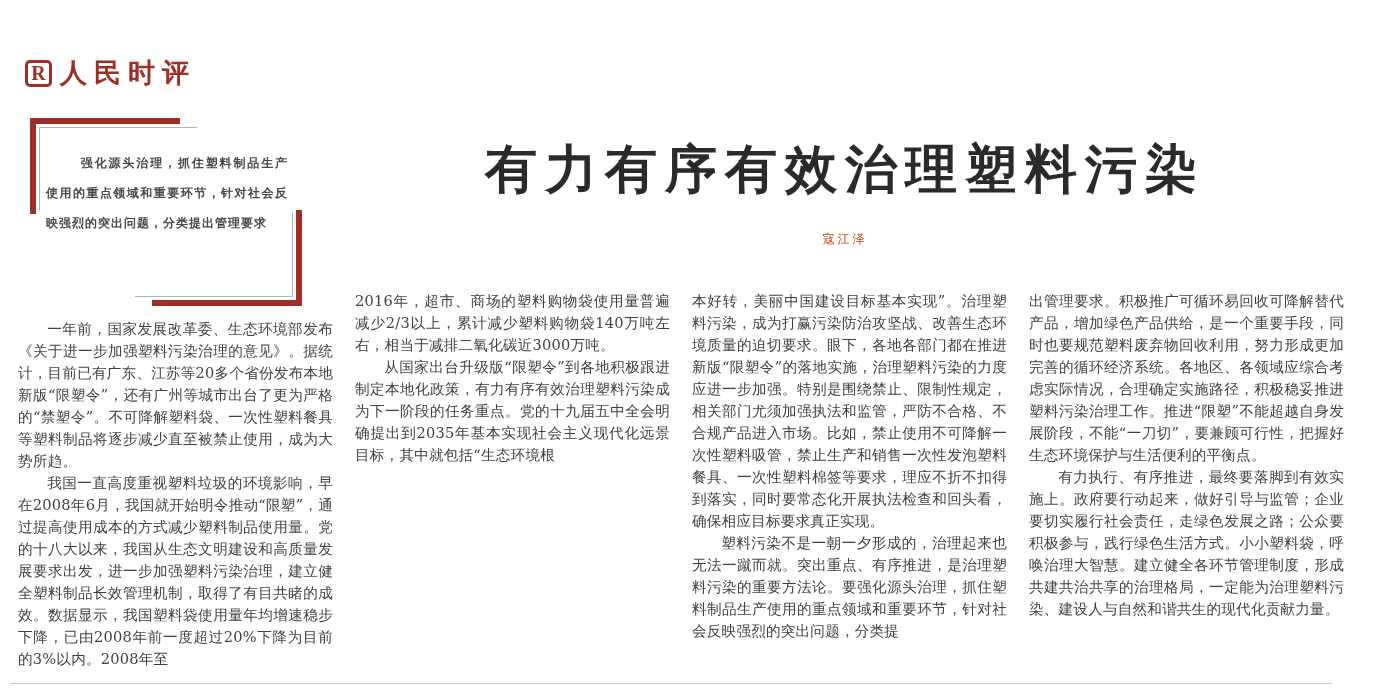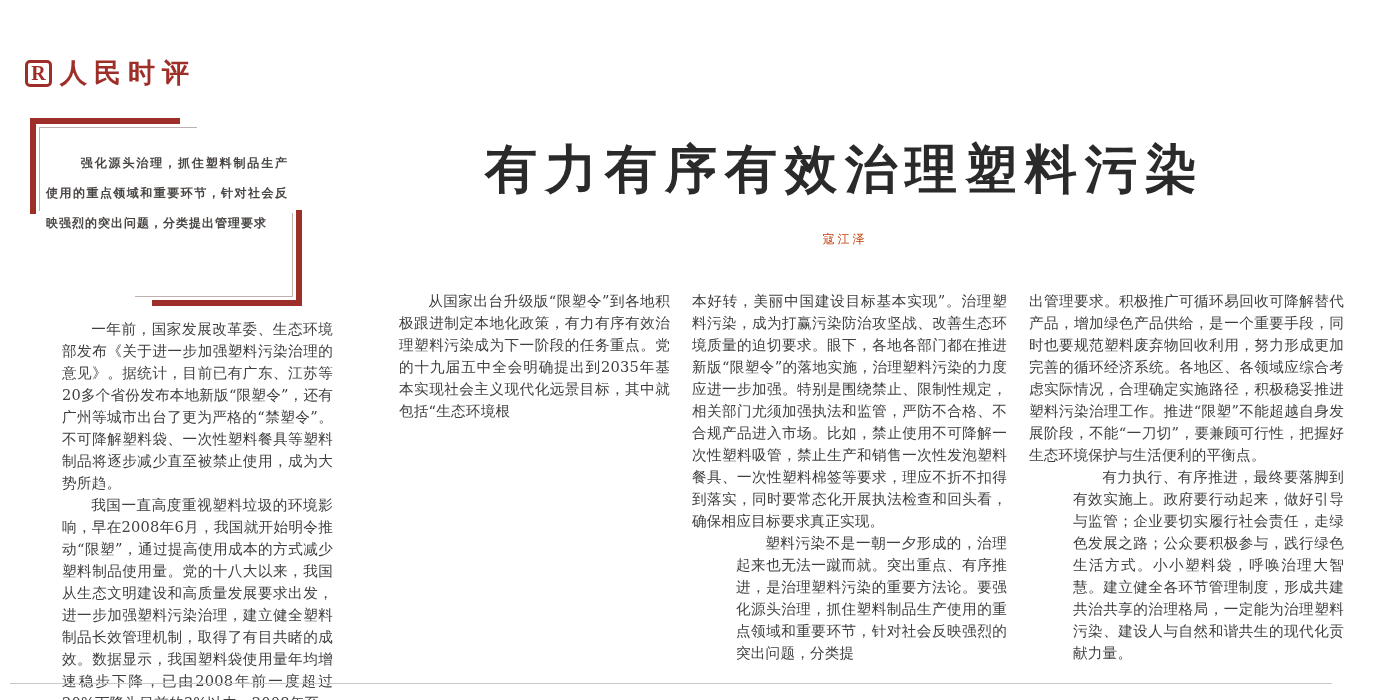--- a/index.html
+++ b/index.html
@@ -110,21 +110,21 @@
   .col{
     width:315px;
     flex:0 0 315px;
     color:var(--body-gray);
     font-size:14.6px;
     line-height:22px;
     text-align:justify;
     letter-spacing:0.2px;
   }
   .col-1{padding-top:28px;}
-  .col p.indent{text-indent:2em;margin-left:44px;}
+  .col p.indent{text-indent:2em;}
   .col p.cont{text-indent:0;}
 
   
   .bottom-rule{
     position:absolute;left:10px;top:683px;
     width:1322px;height:0;
     border-top:1px solid var(--rule-gray);
   }
 </style>
 </head>
@@ -153,20 +153,21 @@
   <div class="byline">寇江泽</div>
 
   <div class="columns">
 
     <div class="col col-1">
       <p class="indent">一年前，国家发展改革委、生态环境部发布《关于进一步加强塑料污染治理的意见》。据统计，目前已有广东、江苏等20多个省份发布本地新版“限塑令”，还有广州等城市出台了更为严格的“禁塑令”。不可降解塑料袋、一次性塑料餐具等塑料制品将逐步减少直至被禁止使用，成为大势所趋。</p>
       <p class="indent">我国一直高度重视塑料垃圾的环境影响，早在2008年6月，我国就开始明令推动“限塑”，通过提高使用成本的方式减少塑料制品使用量。党的十八大以来，我国从生态文明建设和高质量发展要求出发，进一步加强塑料污染治理，建立健全塑料制品长效管理机制，取得了有目共睹的成效。数据显示，我国塑料袋使用量年均增速稳步下降，已由2008年前一度超过20%下降为目前的3%以内。2008年至</p>
     </div>
 
     <div class="col col-2">
+      <p class="cont">2016年，超市、商场的塑料购物袋使用量普遍减少2/3以上，累计减少塑料购物袋140万吨左右，相当于减排二氧化碳近3000万吨。</p>
       <p class="indent">从国家出台升级版“限塑令”到各地积极跟进制定本地化政策，有力有序有效治理塑料污染成为下一阶段的任务重点。党的十九届五中全会明确提出到2035年基本实现社会主义现代化远景目标，其中就包括“生态环境根</p>
     </div>
 
     <div class="col col-3">
       <p class="cont">本好转，美丽中国建设目标基本实现”。治理塑料污染，成为打赢污染防治攻坚战、改善生态环境质量的迫切要求。眼下，各地各部门都在推进新版“限塑令”的落地实施，治理塑料污染的力度应进一步加强。特别是围绕禁止、限制性规定，相关部门尤须加强执法和监管，严防不合格、不合规产品进入市场。比如，禁止使用不可降解一次性塑料吸管，禁止生产和销售一次性发泡塑料餐具、一次性塑料棉签等要求，理应不折不扣得到落实，同时要常态化开展执法检查和回头看，确保相应目标要求真正实现。</p>
       <p class="indent">塑料污染不是一朝一夕形成的，治理起来也无法一蹴而就。突出重点、有序推进，是治理塑料污染的重要方法论。要强化源头治理，抓住塑料制品生产使用的重点领域和重要环节，针对社会反映强烈的突出问题，分类提</p>
     </div>
 
     <div class="col col-4">
       <p class="cont">出管理要求。积极推广可循环易回收可降解替代产品，增加绿色产品供给，是一个重要手段，同时也要规范塑料废弃物回收利用，努力形成更加完善的循环经济系统。各地区、各领域应综合考虑实际情况，合理确定实施路径，积极稳妥推进塑料污染治理工作。推进“限塑”不能超越自身发展阶段，不能“一刀切”，要兼顾可行性，把握好生态环境保护与生活便利的平衡点。</p>

